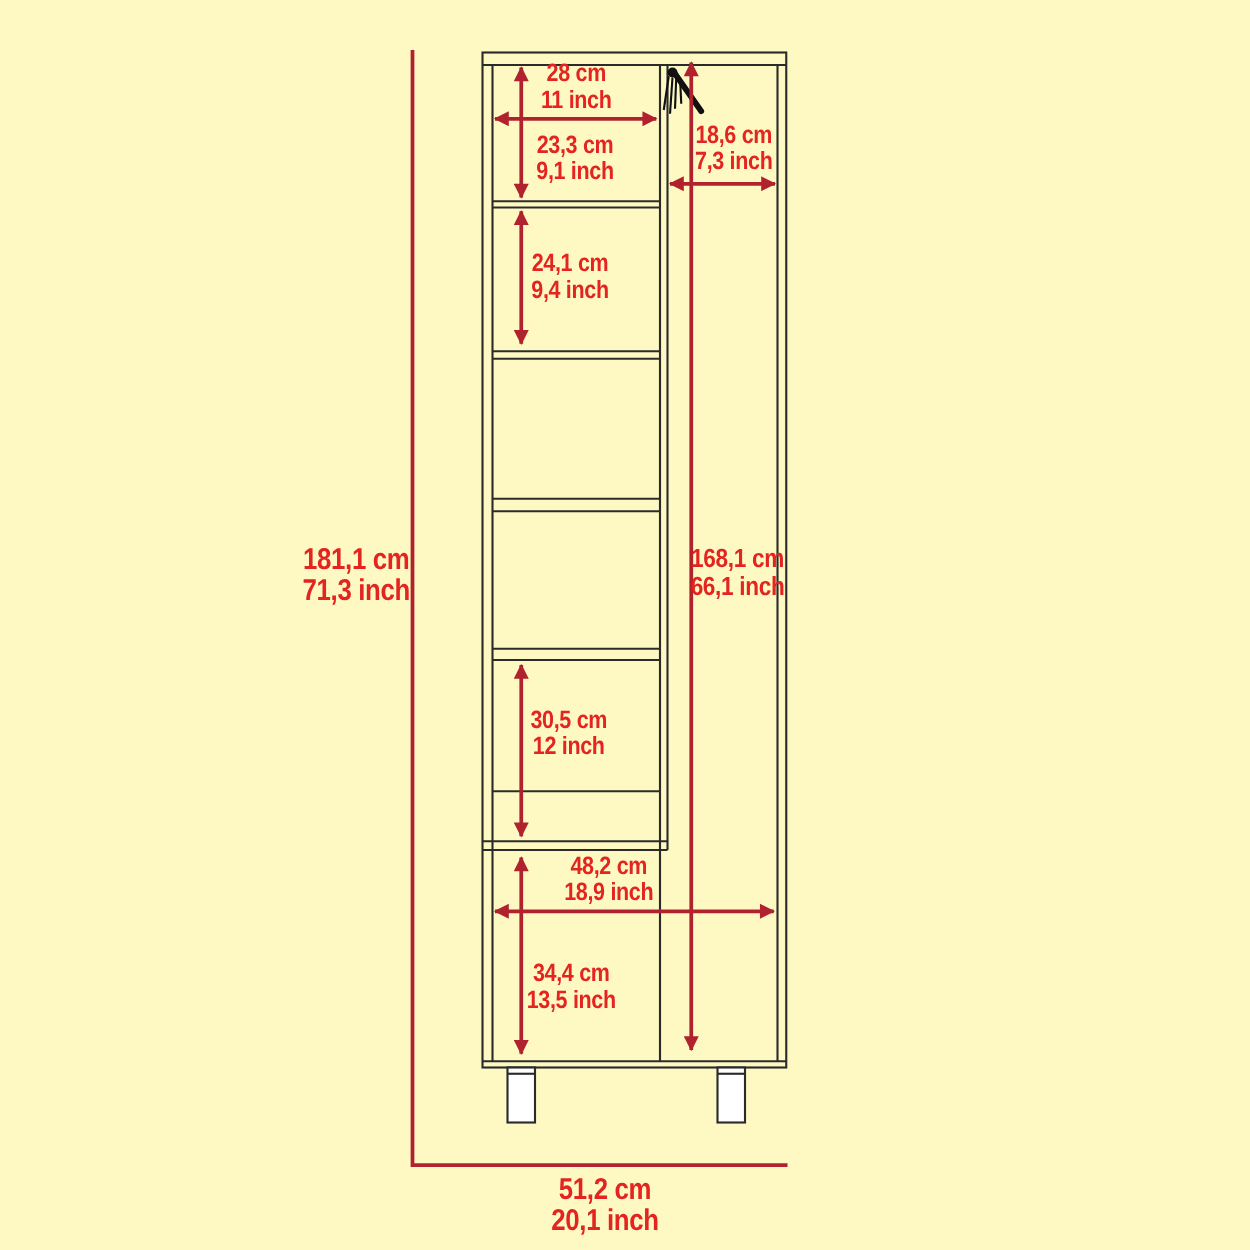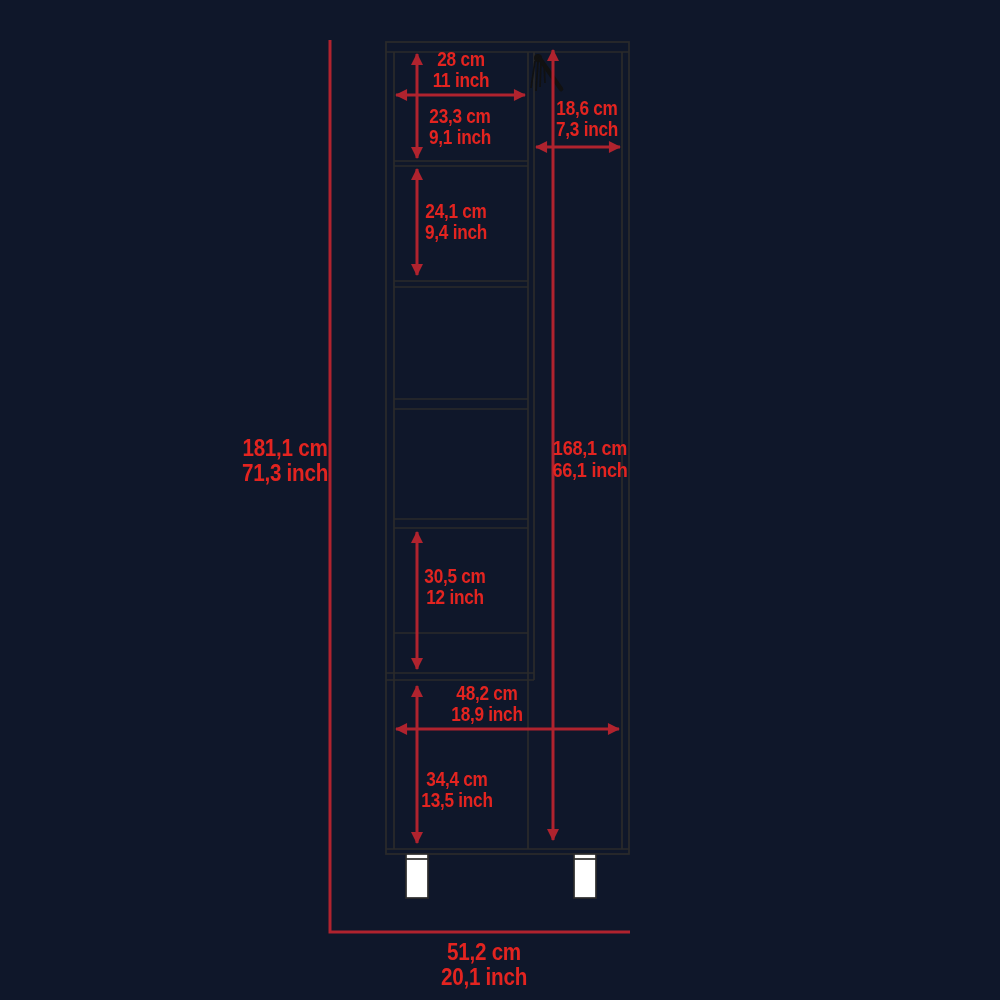--- a/index.html
+++ b/index.html
@@ -1,20 +1,20 @@
 <!DOCTYPE html>
 <html><head>
 <meta charset="utf-8">
 <style>
   html, body { margin: 0; padding: 0; background: #ffffff; }
   .stage {
     position: relative;
     width: 1000px;
     height: 1000px;
-    background: #0f172a;
+    background: #fef9c3;
     overflow: hidden;
     font-family: "Liberation Sans", sans-serif;
   }
   .stage svg { position: absolute; left: 0; top: 0; }
   .dim {
     position: absolute;
     color: #e32420;
     font-weight: 700;
     font-size: 20px;
     line-height: 1.05;

